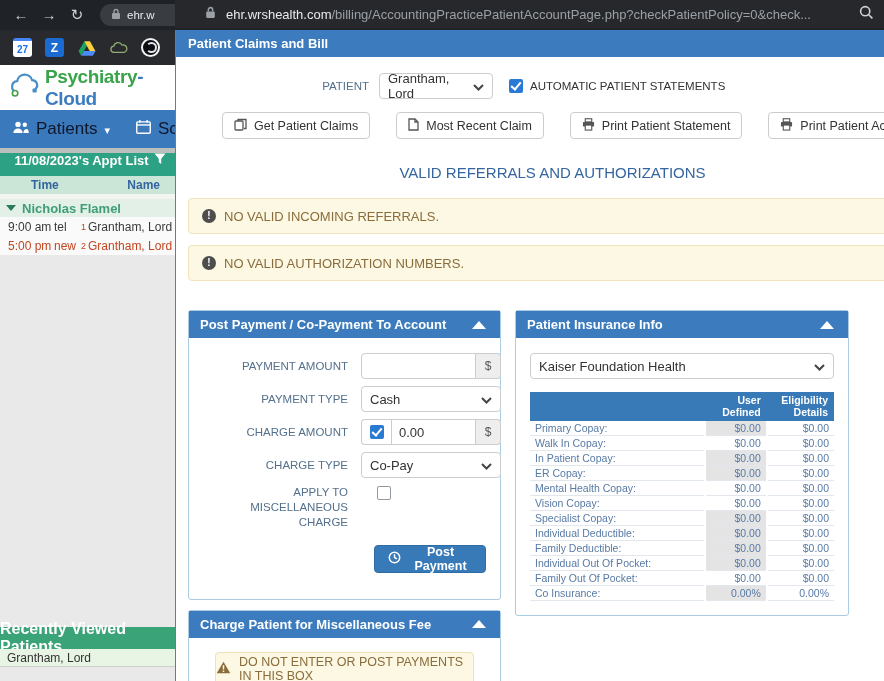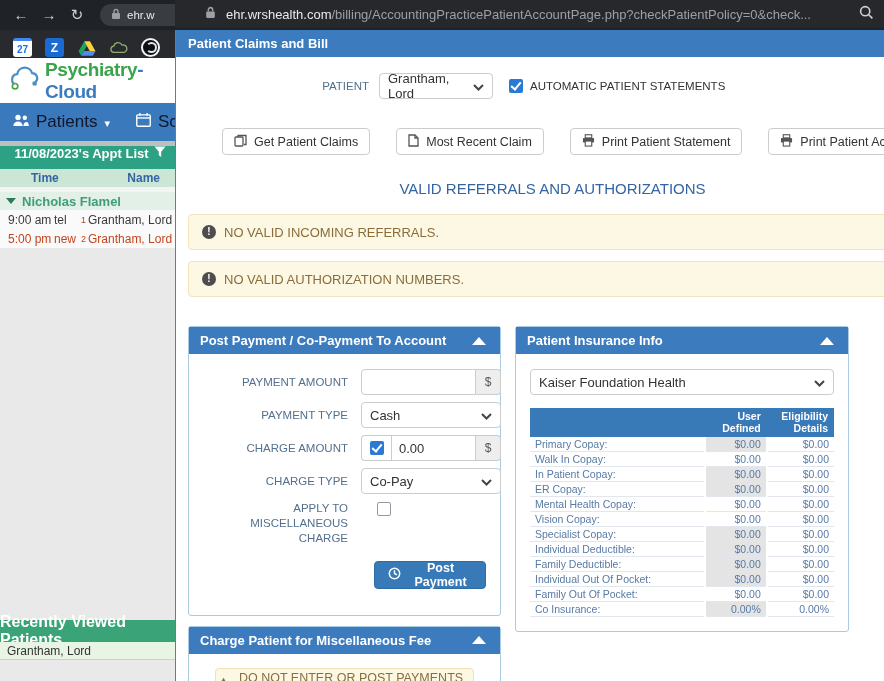--- a/index.html
+++ b/index.html
@@ -22,21 +22,21 @@
   .bm{width:19px;height:19px;display:flex;align-items:center;justify-content:center;cursor:pointer;}
   .bm-cal{background:#fff;border-radius:3px;color:#1a73e8;font-size:10px;font-weight:bold;
     border-top:3px solid #4285f4;box-sizing:border-box;}
   .bm-z{background:#1b6ad1;border-radius:3px;color:#fff;font-size:12px;font-weight:bold;}
   .bm-circle{background:#0c0d10;border-radius:50%;border:2px solid #f2f2f2;box-sizing:border-box;position:relative;}
   .bm-circle::after{content:"";position:absolute;left:3px;top:2px;width:7px;height:7px;border-radius:50%;
     border:2px solid #dfe6f0;border-left-color:transparent;}
   .bm-yellow{position:absolute;left:869px;top:36px;width:13px;height:21px;background:#e8c64a;border-radius:2px;}
 
   
-  .sidebar{position:absolute;left:0;top:58px;width:175px;height:616px;display:flex;flex-direction:column;
+  .sidebar{position:absolute;left:0;top:65px;width:175px;height:616px;display:flex;flex-direction:column;
     background:#e9e9e9;overflow:hidden;}
   .logo{height:45px;background:#fff;display:flex;align-items:center;padding-left:7px;flex:0 0 45px;}
   .logo-text{font-size:19px;font-weight:bold;letter-spacing:-0.4px;margin-left:4px;}
   .logo-t1{color:#3aa44b;}
   .logo-t2{color:#3b7cc0;}
   .s-nav{height:38px;flex:0 0 38px;background:#3a79bb;display:flex;align-items:center;color:#0f172a;
     font-size:17px;}
   .s-nav .sep{width:1px;height:27px;background:rgba(255,255,255,.45);}
   .nav-item{display:flex;align-items:center;gap:7px;padding:0 13px;cursor:pointer;white-space:nowrap;}
   .caret::after{content:"▾";font-size:11px;color:#fff;}
@@ -98,21 +98,21 @@
   .cb{width:14px;height:14px;border-radius:2px;box-sizing:border-box;cursor:pointer;}
   .cb-on{background:#2a7ad4;position:relative;}
   .cb-on::after{content:"";position:absolute;left:4px;top:1px;width:4px;height:8px;
     border:solid #fff;border-width:0 2px 2px 0;transform:rotate(40deg);}
   .cb-off{border:1px solid #949aa2;background:#fff;}
   .cb-auto{margin-left:16px;}
   .cb-label{margin-left:7px;font-size:11.5px;color:#333;}
 
   .actions-row{display:flex;gap:26px;margin:13px 0 0 46px;}
   .btn{display:flex;align-items:center;gap:7px;height:27px;padding:0 11px;background:#fff;
-    border:1px solid #ccc;border-radius:4px;font-size:12.5px;color:#333;cursor:pointer;white-space:nowrap;margin-top:16px;}
+    border:1px solid #ccc;border-radius:4px;font-size:12.5px;color:#333;cursor:pointer;white-space:nowrap;}
 
   .ref-title{margin-top:25px;text-align:center;color:#3465a0;font-size:15px;}
   .alert{display:flex;align-items:center;margin:17px 8px 0 12px;height:36px;background:#fcf8e3;
     border:1px solid #f1e3bc;border-radius:4px;padding:0 13px;color:#8a6d3b;font-size:13px;gap:8px;box-sizing:border-box;}
   .alert + .alert{margin-top:11px;}
   .info-ico{width:14px;height:14px;border-radius:50%;background:#4d4d4d;color:#fff;font-size:10px;
     font-weight:bold;text-align:center;line-height:14px;flex:0 0 14px;}
   .info-ico::after{content:"!";}
   .alert-close{margin-left:auto;color:#c9bd98;font-size:16px;font-weight:bold;cursor:pointer;line-height:1;}
   .alert-close::after{content:"×";}

